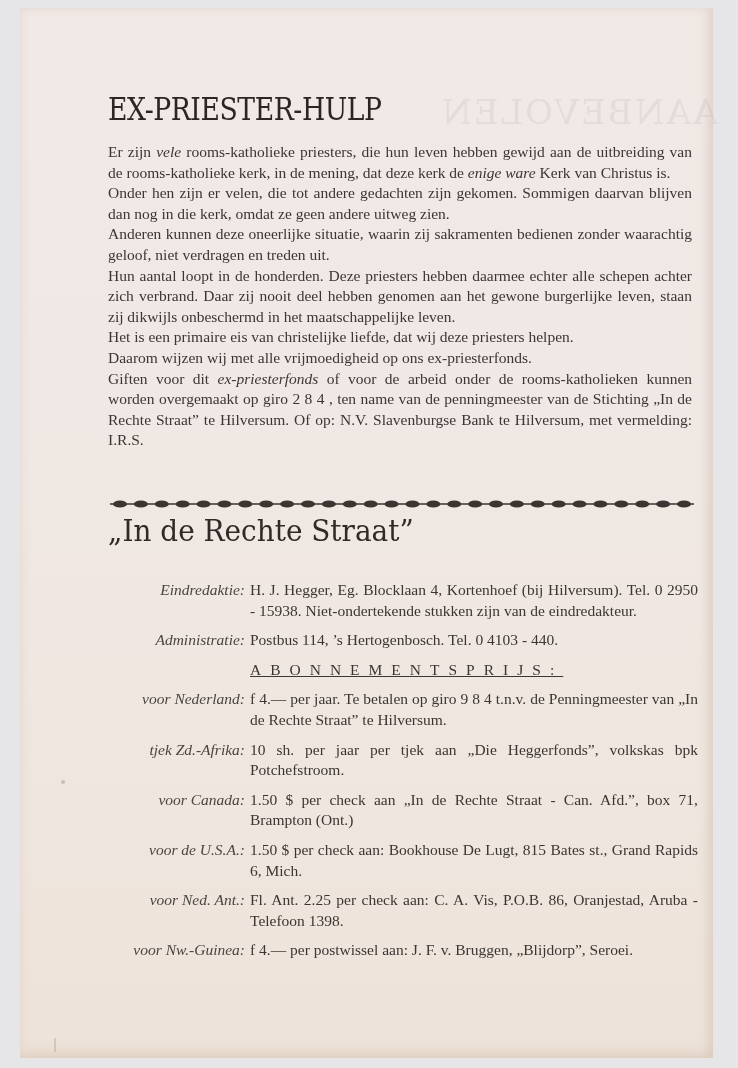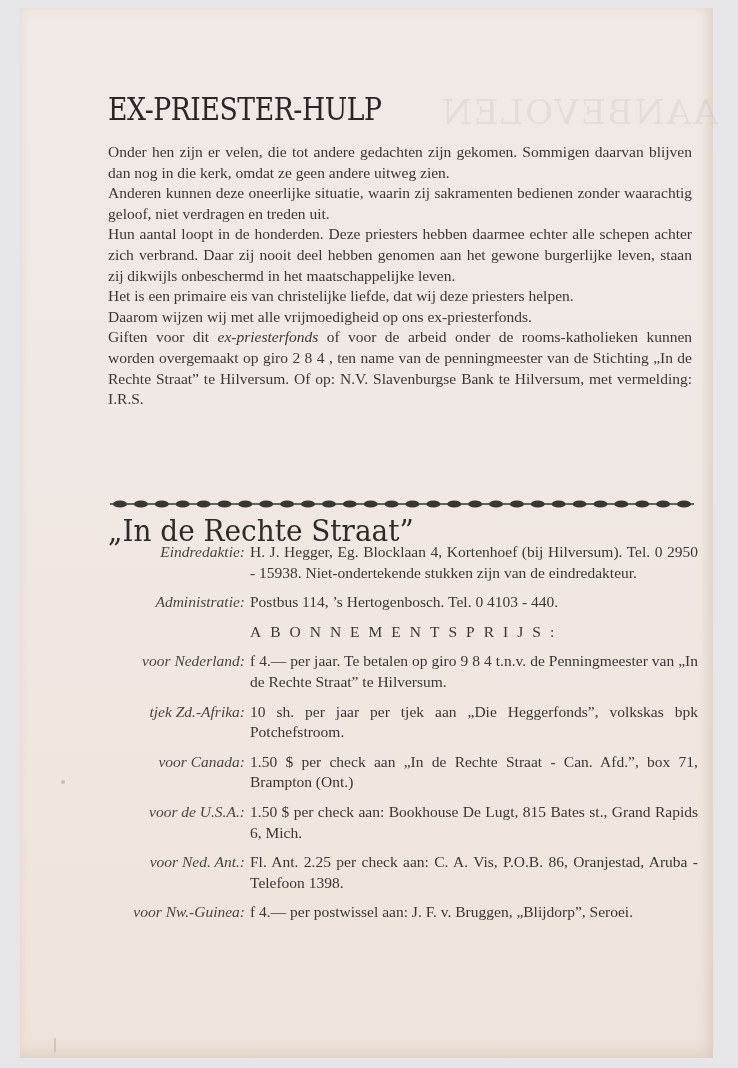--- a/index.html
+++ b/index.html
@@ -85,21 +85,21 @@
       font-family: "DejaVu Serif", serif;
       font-weight: normal;
       font-size: 30px;
       color: #2e2a27;
       white-space: nowrap;
       transform: scaleX(0.93);
       transform-origin: left center;
     }
     .masthead {
       position: absolute;
-      top: 534px;
+      top: 572px;
       left: 0;
       width: 590px;
       font-size: 15.5px;
       line-height: 20.6px;
       color: #3b3633;
     }
     .row {
       display: flex;
       margin-bottom: 9px;
     }
@@ -114,20 +114,21 @@
     }
     .value {
       flex: 1;
       text-align: justify;
     }
     .abon-title {
       padding-left: 142px;
       letter-spacing: 9px;
       margin-bottom: 9px;
       margin-top: 2px;
+      text-decoration: underline;
     }
     .dot-mark {
       position: absolute;
       left: 41px;
       top: 772px;
       width: 4px;
       height: 4px;
       border-radius: 50%;
       background: rgba(160,150,150,0.5);
     }
@@ -145,20 +146,21 @@
 
 <div class="page">
   <div class="ghost">AANBEVOLEN</div>
   <div class="dot-mark"></div>
   <div class="edge-mark"></div>
 
   <div class="content">
     <h1>EX-PRIESTER-HULP</h1>
 
     <div class="body-text">
+      <p><span>Er zijn </span><i>vele</i><span> rooms-katholieke priesters, die hun leven hebben gewijd aan de uitbreiding van de rooms-katholieke kerk, in de mening, dat deze kerk de </span><i>enige ware</i><span> Kerk van Christus is.</span></p>
       <p>Onder hen zijn er velen, die tot andere gedachten zijn gekomen. Sommigen daarvan blijven dan nog in die kerk, omdat ze geen andere uitweg zien.</p>
       <p>Anderen kunnen deze oneerlijke situatie, waarin zij sakramenten bedienen zonder waarachtig geloof, niet verdragen en treden uit.</p>
       <p>Hun aantal loopt in de honderden. Deze priesters hebben daarmee echter alle schepen achter zich verbrand. Daar zij nooit deel hebben genomen aan het gewone burgerlijke leven, staan zij dikwijls onbeschermd in het maatschappelijke leven.</p>
       <p>Het is een primaire eis van christelijke liefde, dat wij deze priesters helpen.</p>
       <p>Daarom wijzen wij met alle vrijmoedigheid op ons ex-priesterfonds.</p>
       <p><span>Giften voor dit </span><i>ex-priesterfonds</i><span> of voor de arbeid onder de rooms-katholieken kunnen worden overgemaakt op giro  2 8 4 ,  ten name van de penningmeester van de Stichting „In de Rechte Straat” te Hilversum. Of op: N.V. Slavenburgse Bank te Hilversum, met vermelding: I.R.S.</span></p>
     </div>
 
     <svg class="divider" viewBox="0 0 584 14" preserveAspectRatio="none">
       <line x1="0" y1="7" x2="584" y2="7" stroke="#3a3532" stroke-width="1.4"></line>

